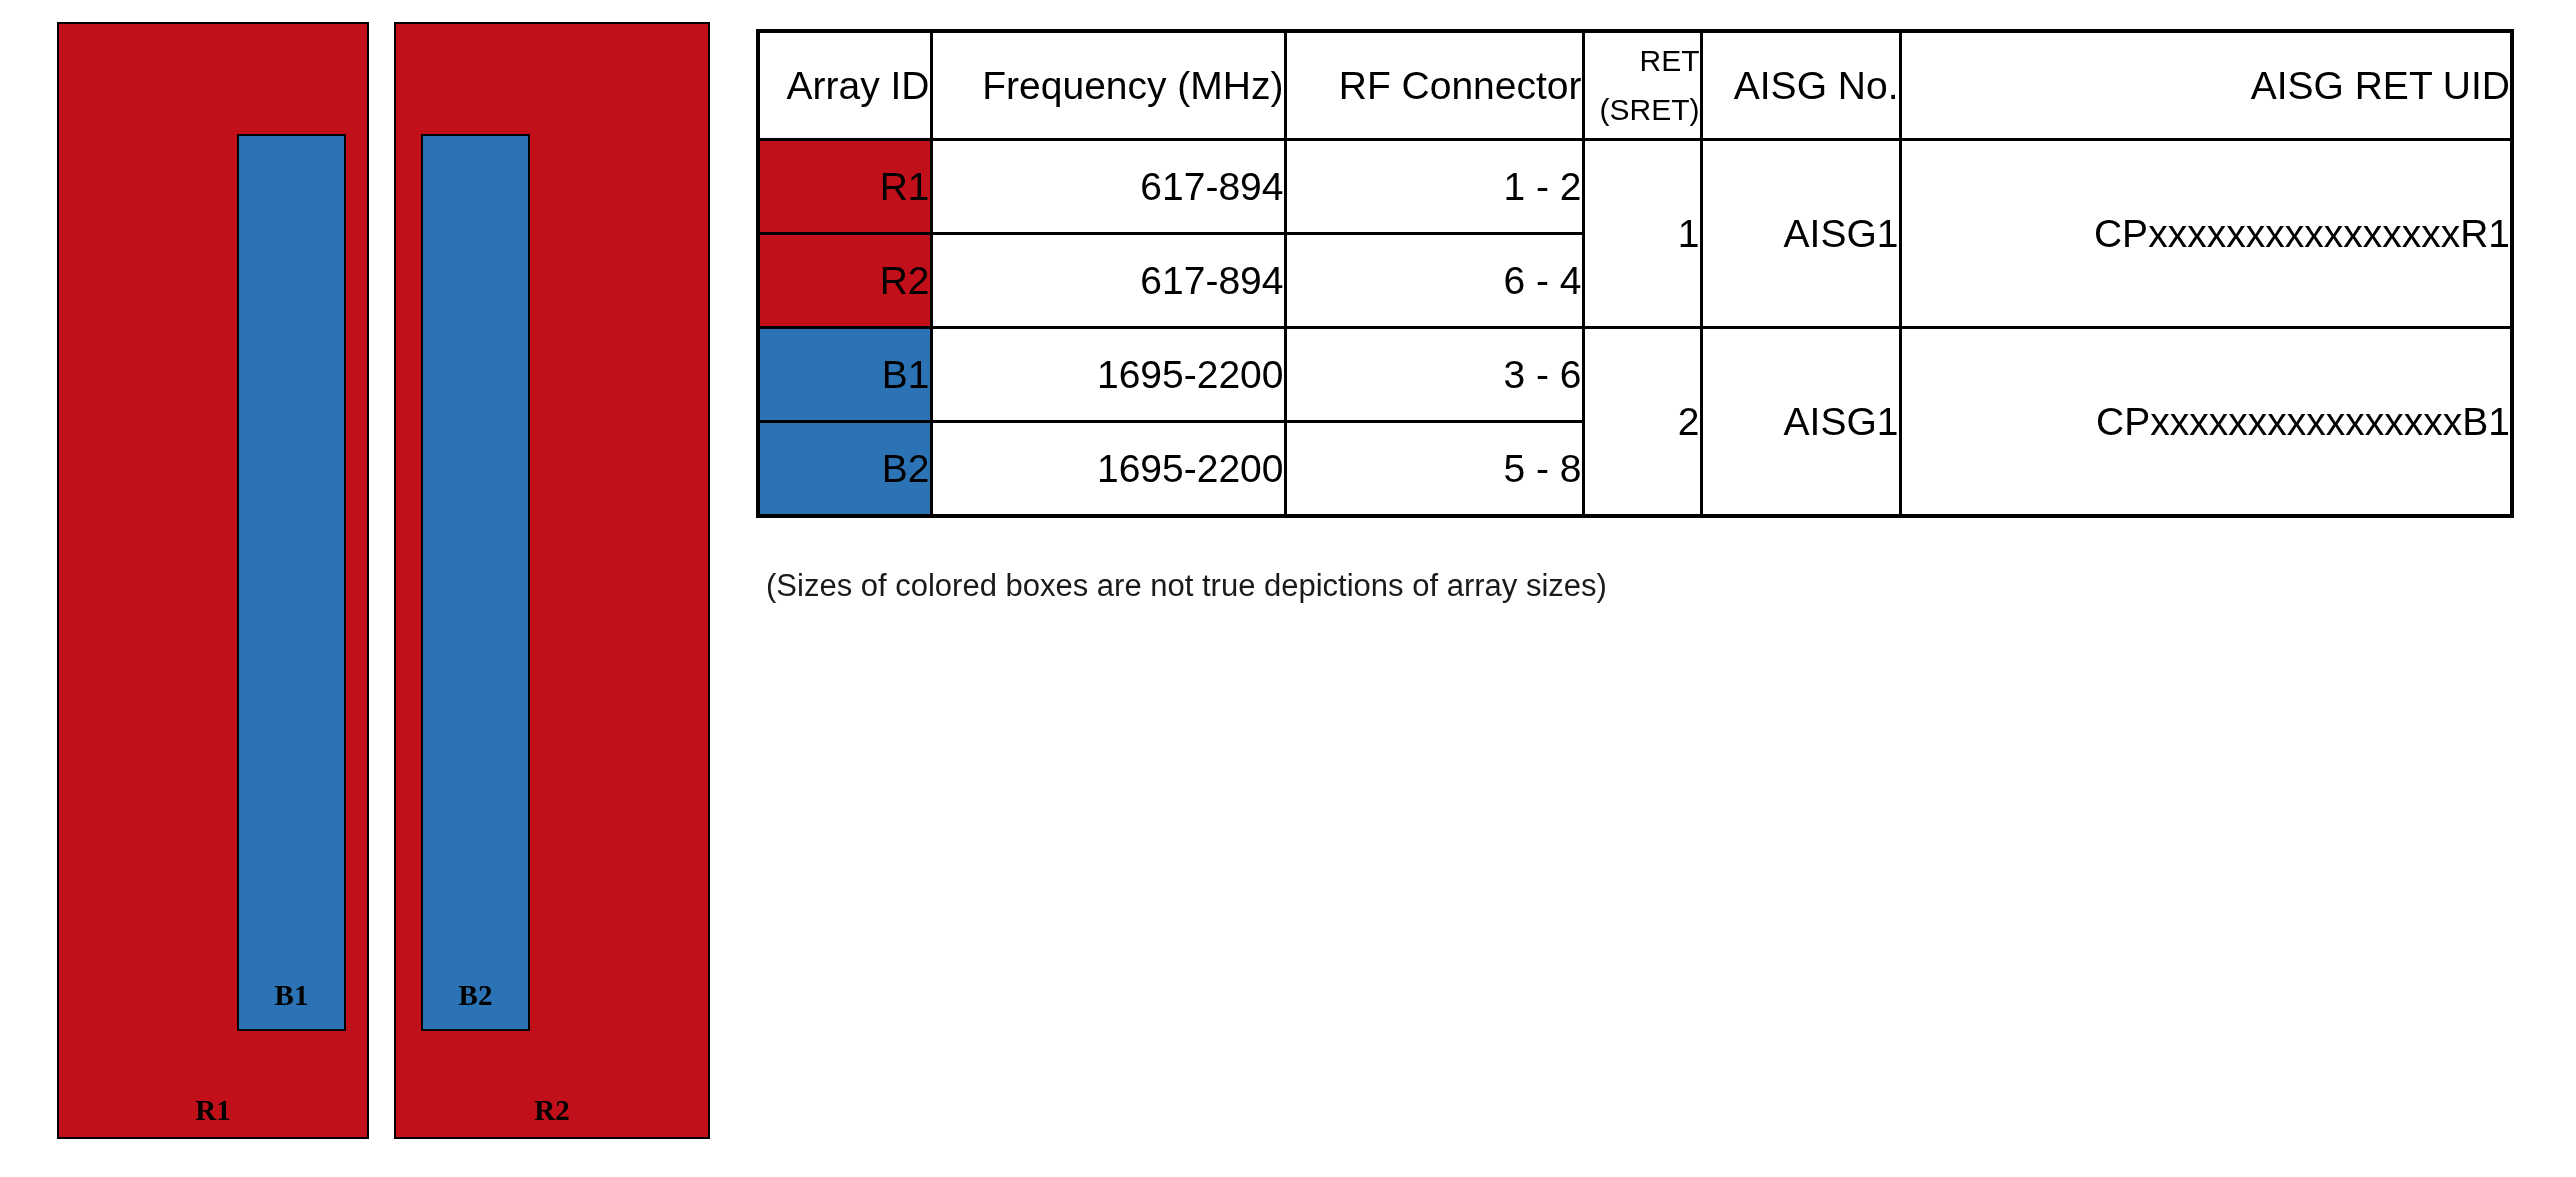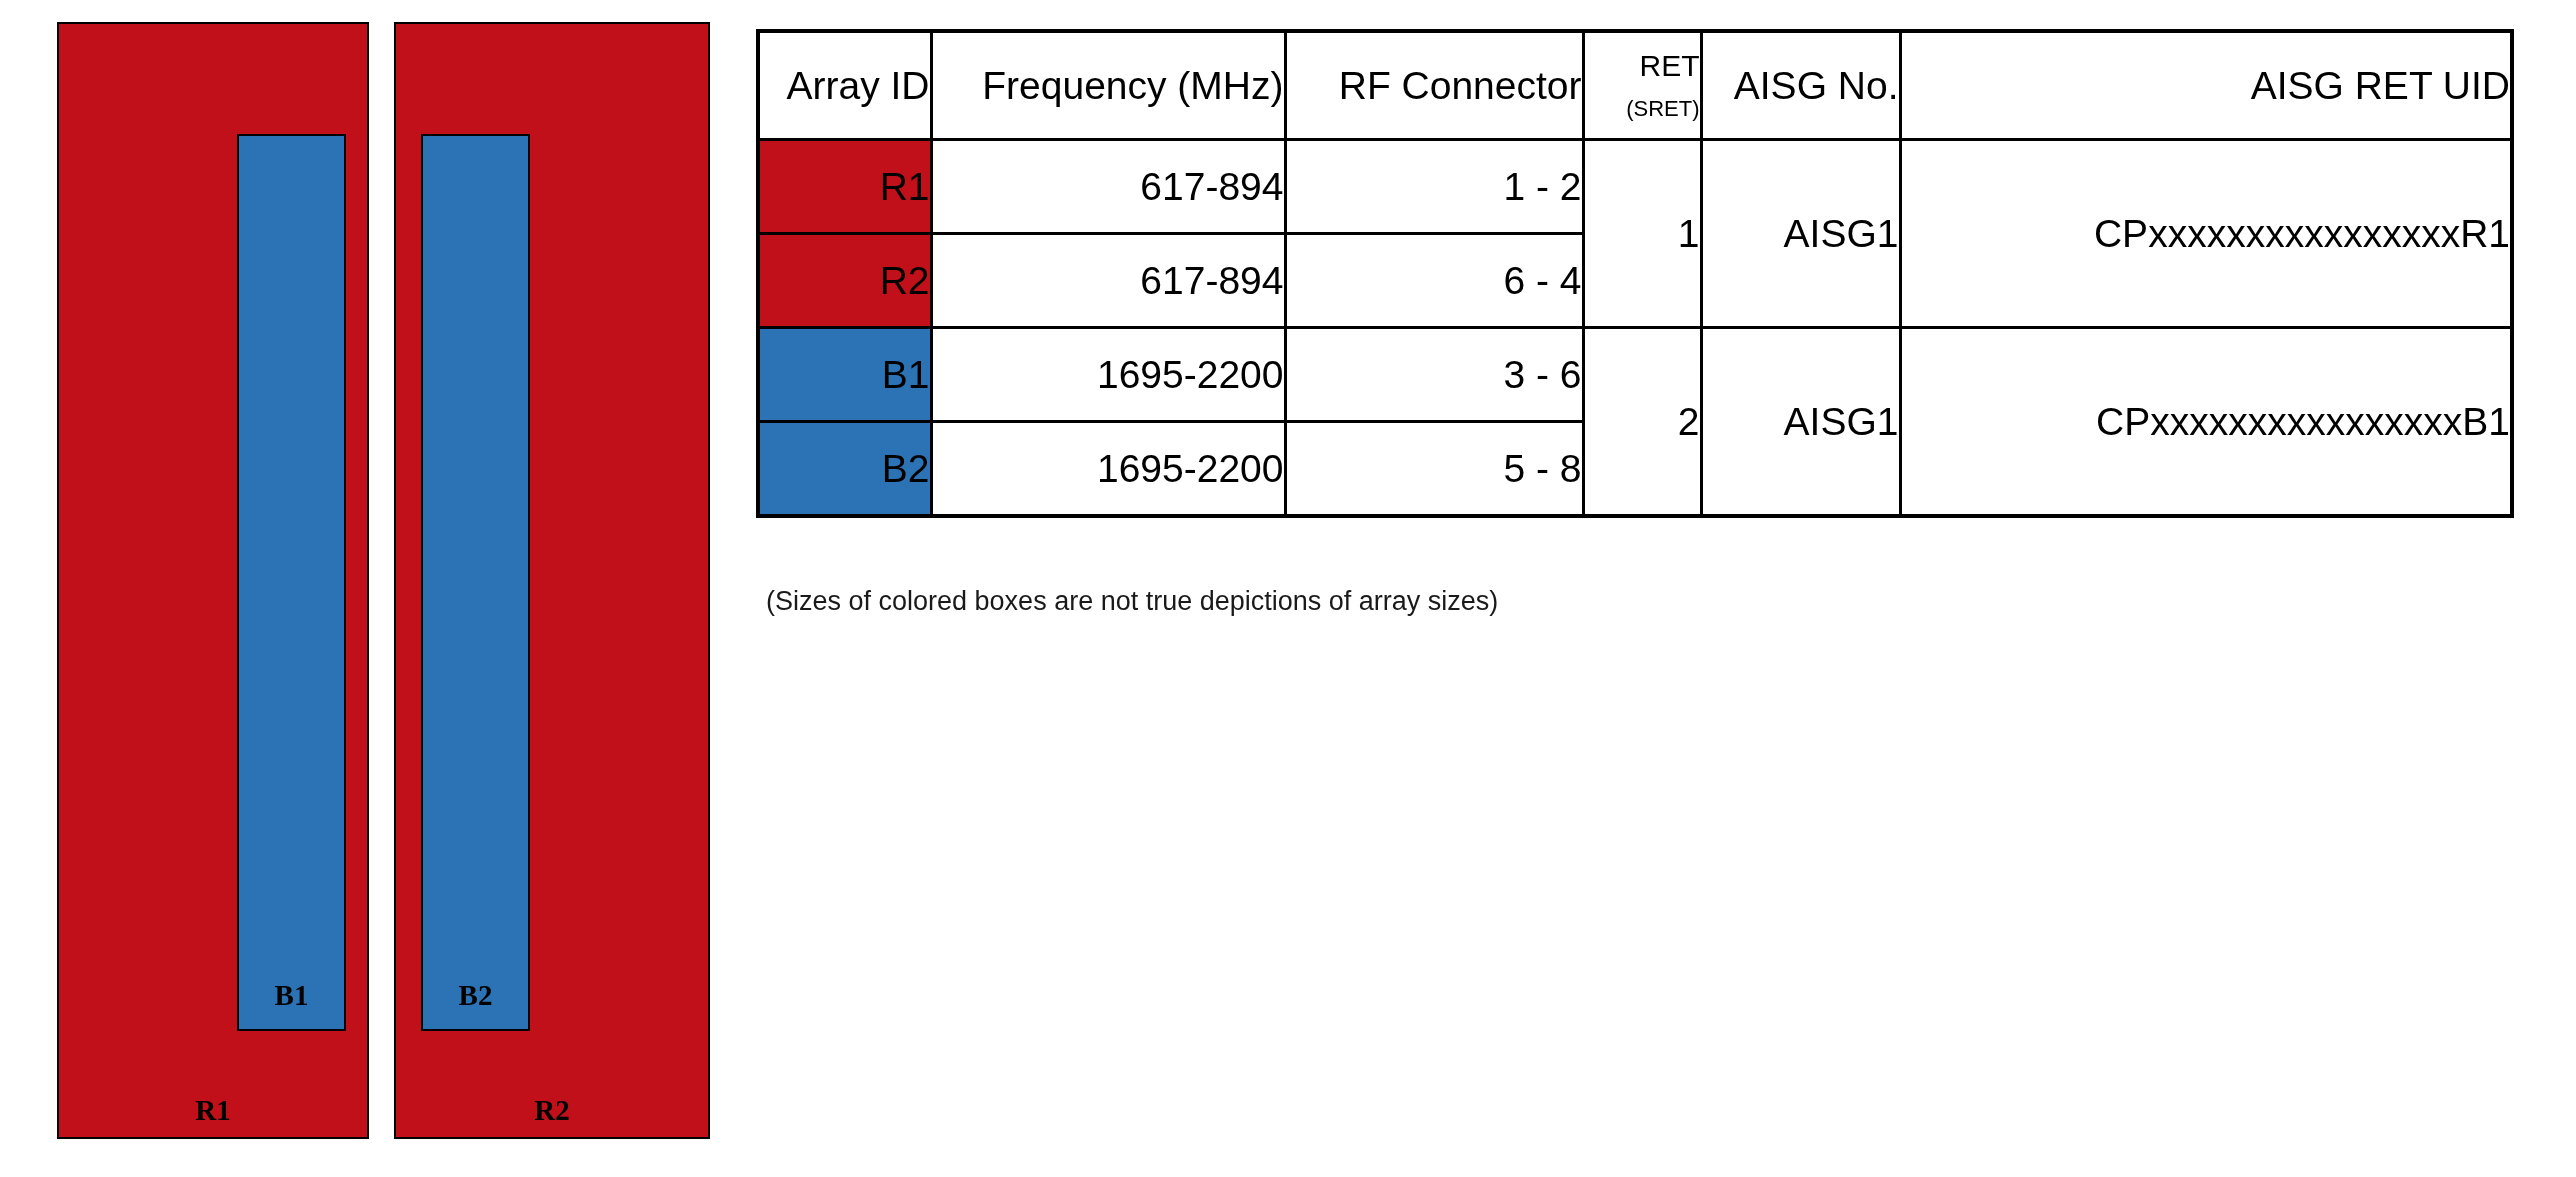--- a/index.html
+++ b/index.html
@@ -63,28 +63,28 @@
     padding: 0;
     font-size: 39px;
     font-weight: normal;
     color: #000;
     overflow: hidden;
   }
   table.spec thead th { height: 105px; }
   table.spec tbody td { height: 91px; }
 
   .ret-head-main { font-size: 30px; line-height: 1.05; }
-  .ret-head-sub  { font-size: 22px; line-height: 1.1; margin-top: 16px; }
+  .ret-head-sub  { font-size: 30px; line-height: 1.1; margin-top: 16px; }
 
   
   .note {
     position: absolute;
     left: 766px;
-    top: 586px;
-    font-size: 27px;
+    top: 568px;
+    font-size: 31px;
     color: #1a1a1a;
     white-space: nowrap;
   }
 </style>
 </head>
 <body>
 
 <div class="panel panel-1" style="background-color: rgb(193, 16, 25);">
   <div class="inner-box" style="background-color: rgb(43, 115, 181);">
     <div class="box-label inner-label">B1</div>

